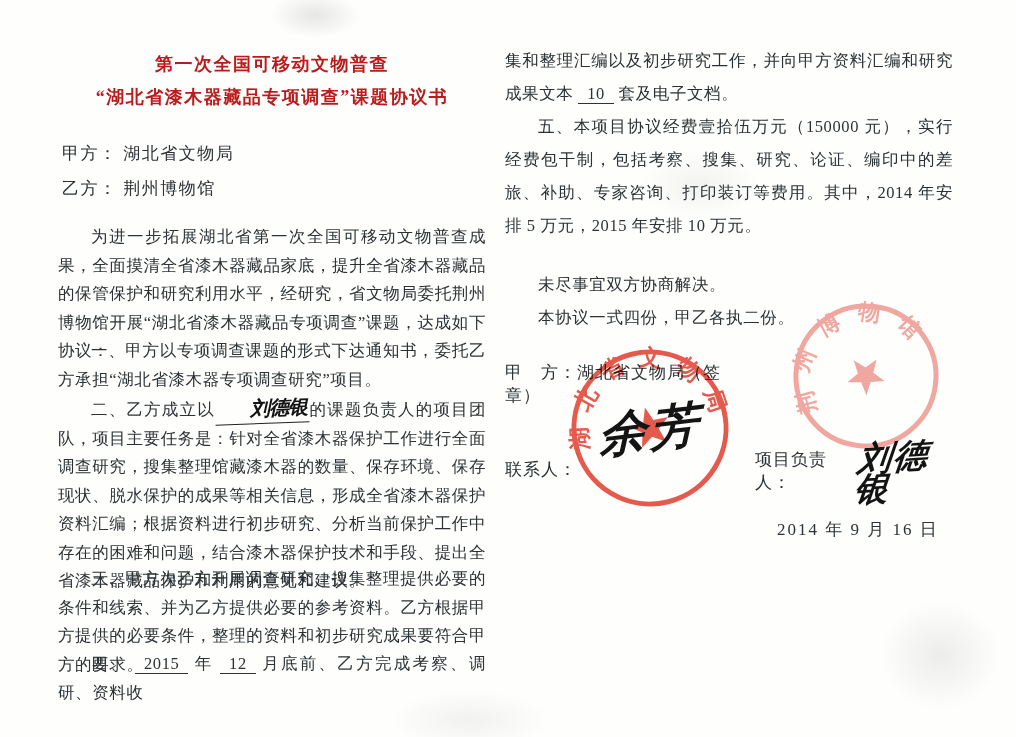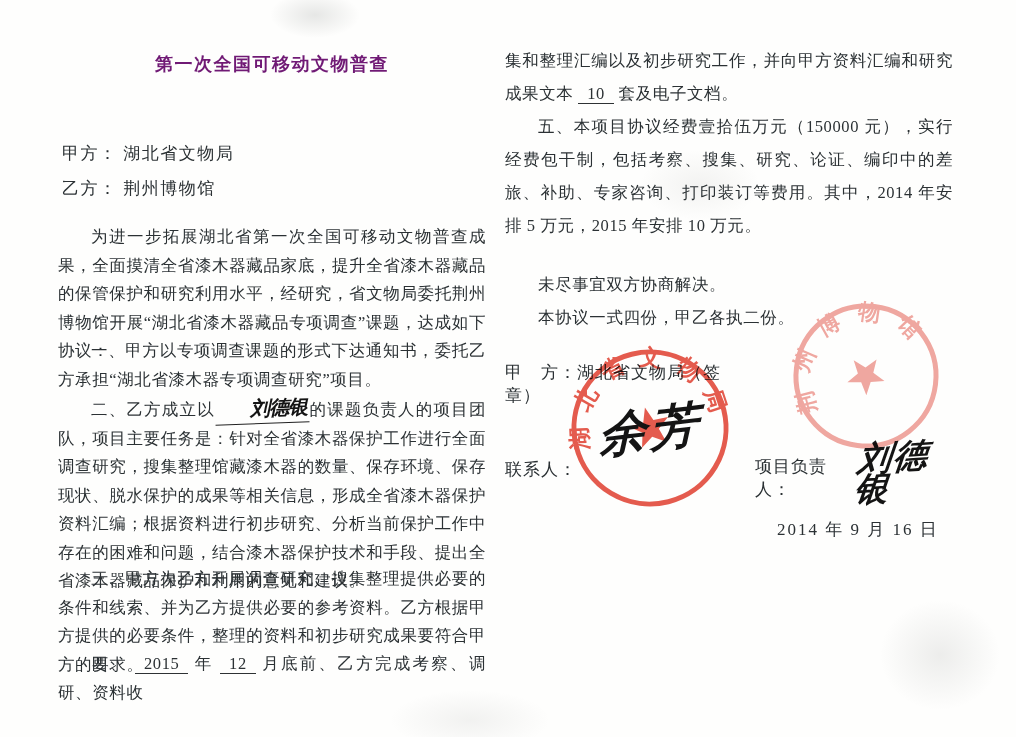--- a/index.html
+++ b/index.html
@@ -7,21 +7,21 @@
     position:relative;width:1016px;height:737px;margin:0 auto;
     background:#fefefd;overflow:hidden;
     font-family:"Liberation Serif","DejaVu Serif",serif;
     color:#2b3134;
   }
   .page{position:absolute;top:0;}
   #left-page{left:58px;width:428px;height:737px;}
   #right-page{left:505px;width:448px;height:735px;}
 
   .title{position:absolute;width:100%;text-align:center;font-weight:700;
-         font-size:18px;letter-spacing:1.5px;color:#701a75;}
+         font-size:18px;letter-spacing:1.5px;color:#b91c1c;}
   .party{position:absolute;left:4px;font-size:17px;letter-spacing:1.5px;}
 
   .para{position:absolute;left:0;width:100%;text-align:justify;
         font-size:16.5px;line-height:28.5px;letter-spacing:0.6px;margin:0;}
   .indent{text-indent:2em;}
   #right-page .para{line-height:33px;}
 
   .blank{display:inline-block;border-bottom:1.4px solid #2e3234;
          padding:0 9px;line-height:18px;text-indent:0;}
 
@@ -32,21 +32,21 @@
                transform:rotate(-2deg);letter-spacing:-1px;}
 
   .sign-row{position:absolute;left:0;width:100%;display:flex;
             font-size:17px;letter-spacing:1px;}
   .sign-a{width:232px;}
   .sign-b{flex:1;}
 
   .contact-row{position:absolute;left:0;width:100%;display:flex;
                font-size:17px;letter-spacing:1px;align-items:flex-start;}
   .contact-a{width:250px;margin-top:17px;}
-  .contact-b{flex:1;display:flex;align-items:flex-end;}
+  .contact-b{flex:1;display:flex;align-items:center;}
 
   #leader-signature{font-size:34px;line-height:30px;
         transform:rotate(-4deg) skewX(-10deg);margin-left:4px;letter-spacing:2px;}
   #contact-signature{position:absolute;left:598px;top:398px;z-index:6;
         font-size:48px;transform:rotate(-7deg) skewX(-6deg);letter-spacing:4px;}
 
   .date-line{position:absolute;font-size:17px;letter-spacing:2px;}
 
   .seal{position:absolute;mix-blend-mode:multiply;pointer-events:none;}
   #seal-a{left:566px;top:344px;opacity:.82;z-index:5;}
@@ -84,20 +84,21 @@
 
 <div id="scan">
 
   <div class="smudge" id="smudge-1"></div>
   <div class="smudge" id="smudge-2"></div>
   <div class="smudge" id="smudge-3"></div>
   <div class="smudge" id="smudge-4"></div>
 
   <div class="page" id="left-page">
     <div class="title" id="title-1">第一次全国可移动文物普查</div>
+    <div class="title" id="title-2">“湖北省漆木器藏品专项调查”课题协议书</div>
 
     <div class="party" id="party-a">甲方： 湖北省文物局</div>
     <div class="party" id="party-b">乙方： 荆州博物馆</div>
 
     <p class="para indent" id="para-item1">一、甲方以专项调查课题的形式下达通知书，委托乙方承担“湖北省漆木器专项调查研究”项目。</p>
 
     <p class="para indent" id="para-intro">为进一步拓展湖北省第一次全国可移动文物普查成果，全面摸清全省漆木器藏品家底，提升全省漆木器藏品的保管保护和研究利用水平，经研究，省文物局委托荆州博物馆开展“湖北省漆木器藏品专项调查”课题，达成如下协议：</p>
 
     <p class="para indent" id="para-item2"><span>二、乙方成立以</span><span class="handwrite inline-name">刘德银</span><span>的课题负责人的项目团队，项目主要任务是：针对全省漆木器保护工作进行全面调查研究，搜集整理馆藏漆木器的数量、保存环境、保存现状、脱水保护的成果等相关信息，形成全省漆木器保护资料汇编；根据资料进行初步研究、分析当前保护工作中存在的困难和问题，结合漆木器保护技术和手段、提出全省漆木器藏品保护和利用的意见和建议。</span></p>
 

